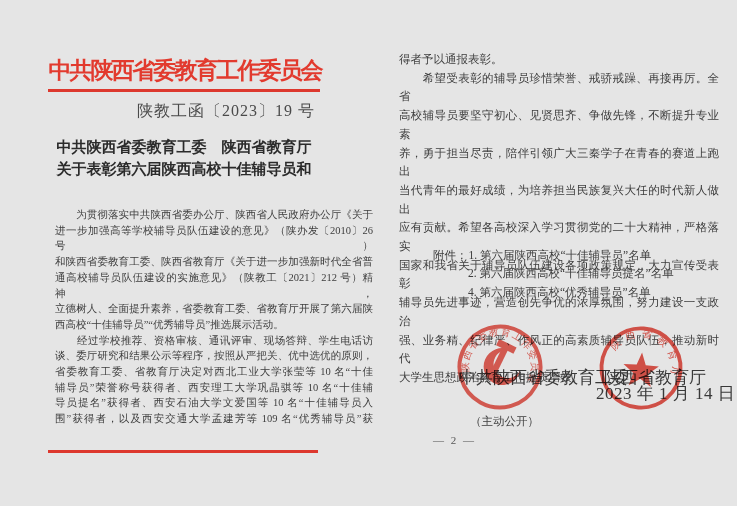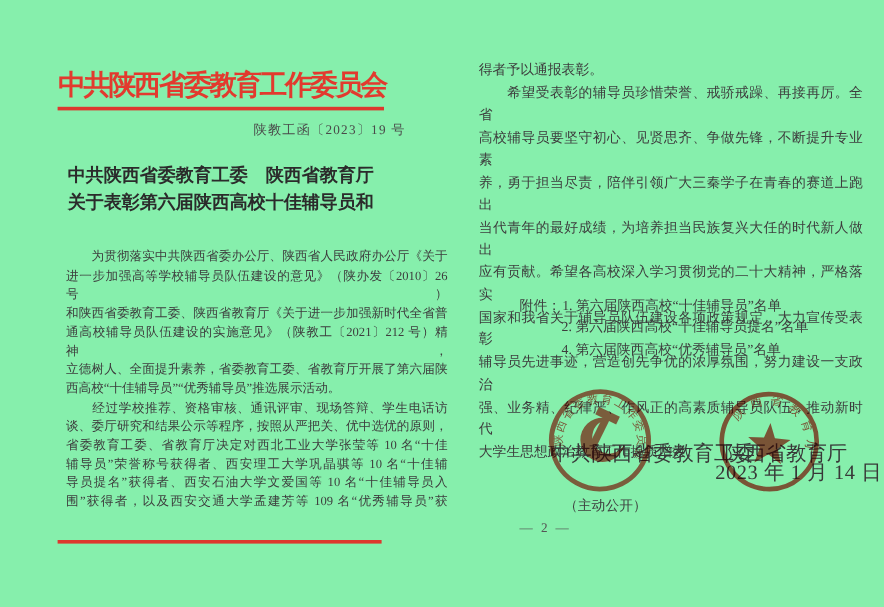--- a/index.html
+++ b/index.html
@@ -1,31 +1,31 @@
 <!DOCTYPE html>
 <html><head>
 <meta charset="utf-8">
 <style>
   html,body{margin:0;padding:0;background:#ffffff;}
   .canvas{
-    position:relative;width:737px;height:506px;background:#86efac;overflow:hidden;
+    position:relative;width:737px;height:506px;background:#e5e5e5;overflow:hidden;
     font-family:"Liberation Serif","DejaVu Serif",serif;color:#3d3d3d;
   }
   
   .red-header{
     position:absolute;left:48px;top:55px;width:274px;margin:0;
     font-size:23px;font-weight:bold;letter-spacing:-2px;text-align:center;
     color:#e23a2e;white-space:nowrap;
   }
   .red-line{position:absolute;height:3px;background:#dd382e;}
   .red-line.top{left:48px;top:89px;width:272px;}
   .red-line.bottom{left:48px;top:450px;width:270px;}
   .doc-number{
-    position:absolute;left:64px;top:101px;width:274px;text-align:right;
-    font-size:11px;color:#4a4a4a;letter-spacing:1px;
+    position:absolute;left:41px;top:101px;width:274px;text-align:right;
+    font-size:16px;color:#4a4a4a;letter-spacing:1px;
   }
   .doc-title{
     position:absolute;left:48px;top:136px;width:272px;text-align:center;
     font-size:15px;font-weight:bold;line-height:22px;color:#2b2b2b;
   }
   .body1{
     position:absolute;left:55px;top:207px;width:318px;
     font-size:10.5px;line-height:15.7px;color:#3d3d3d;
   }
   .body2{

